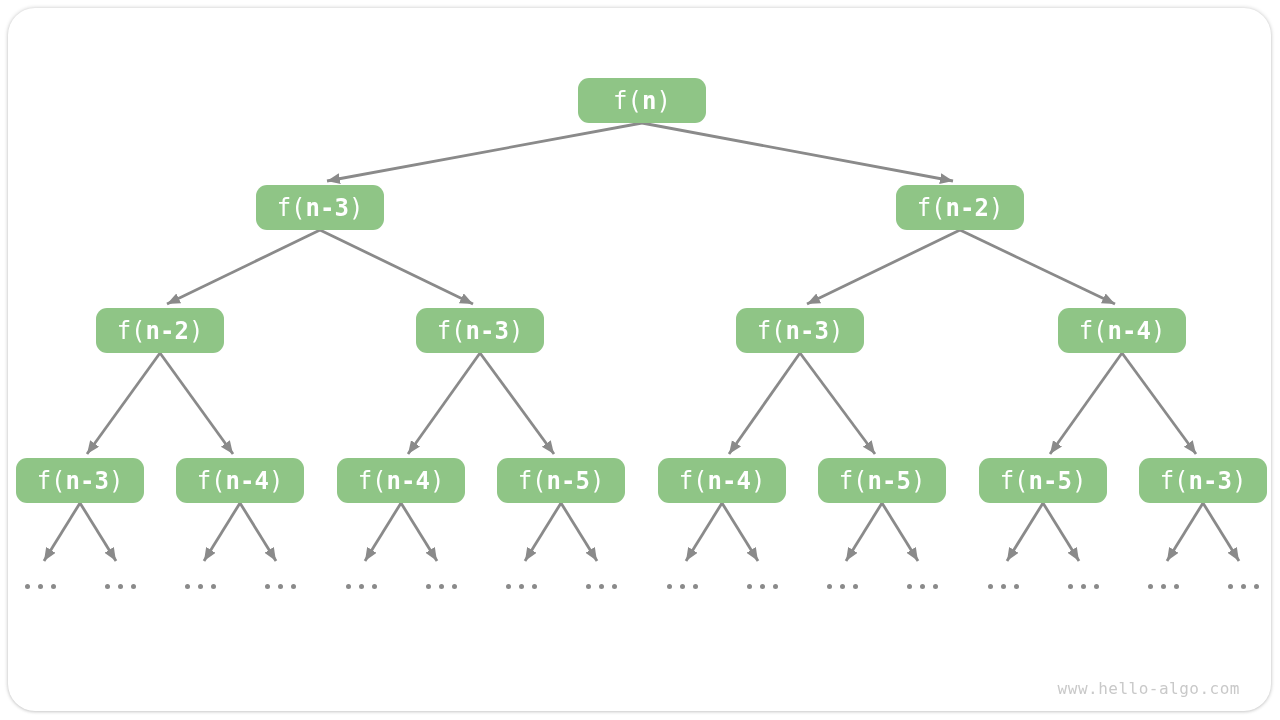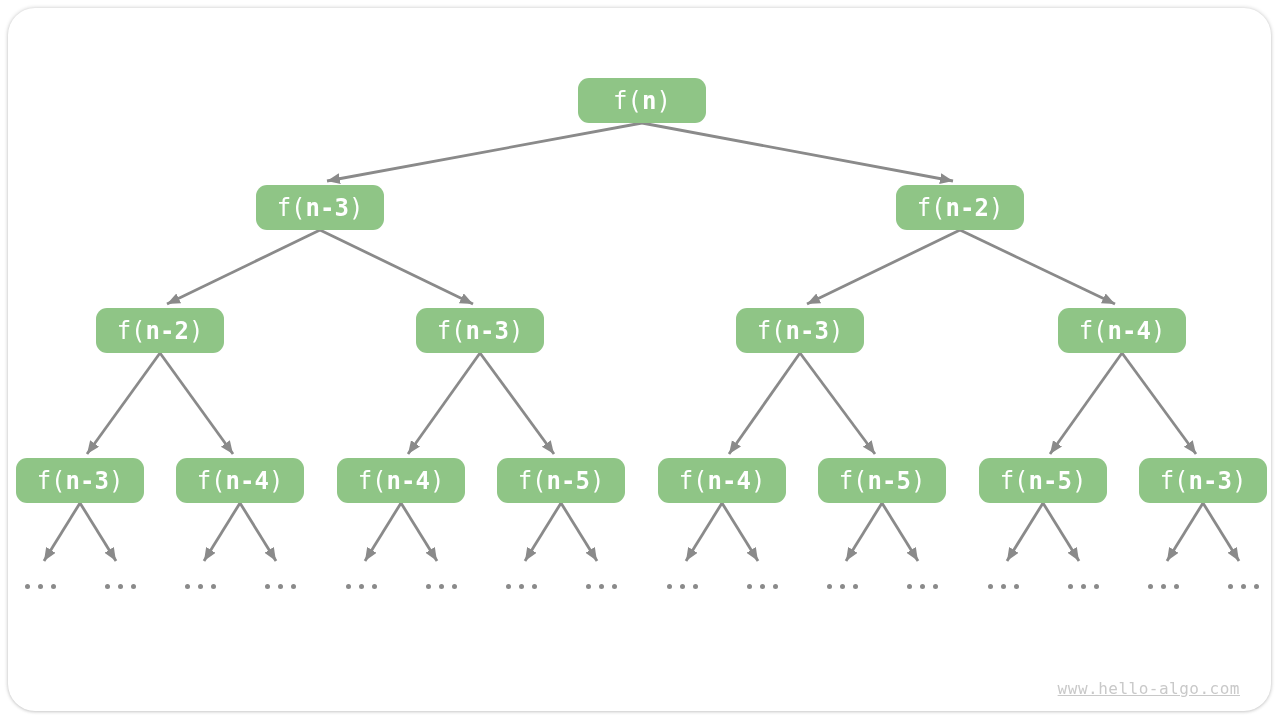--- a/index.html
+++ b/index.html
@@ -13,21 +13,21 @@
   #arrow-layer{position:absolute;left:0;top:0;}
   .arrow{stroke:var(--arrow);stroke-width:2.8;fill:none;}
   .ah{fill:var(--arrow);}
   #node-layer{position:absolute;left:0;top:0;width:1280px;height:720px;}
   .node{position:absolute;width:128px;height:45px;border-radius:11px;background:var(--node-fill);
         color:var(--node-text);display:flex;align-items:center;justify-content:center;
         font-size:24px;white-space:pre;}
   .node .arg{font-weight:bold;}
   .dots{position:absolute;width:31px;height:6px;display:flex;justify-content:space-between;align-items:center;}
   .dot{width:5px;height:5px;border-radius:50%;background:var(--dot);}
-  .watermark{position:absolute;right:40px;bottom:22px;font-size:16px;letter-spacing:.5px;color:var(--watermark);text-decoration:underline;}
+  .watermark{position:absolute;right:40px;bottom:22px;font-size:16px;letter-spacing:.5px;color:var(--watermark);}
 </style>
 </head>
 <body>
 
 <div class="stage">
   <div class="card"></div>
 
   <svg id="arrow-layer" width="1280" height="720" viewBox="0 0 1280 720">
     <defs>
       <marker id="ah" markerUnits="userSpaceOnUse" markerWidth="14" markerHeight="12" refX="13" refY="5.5" orient="auto">

